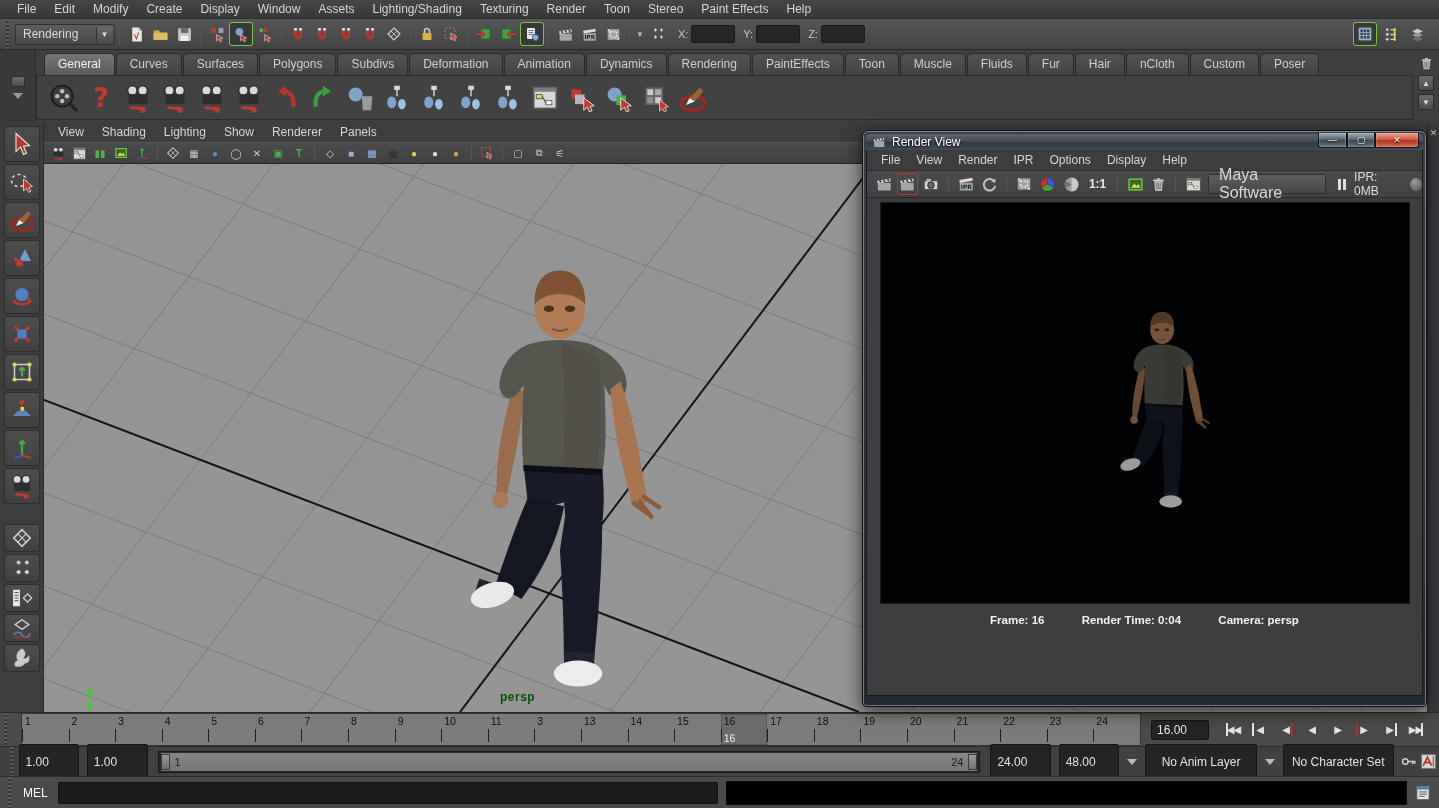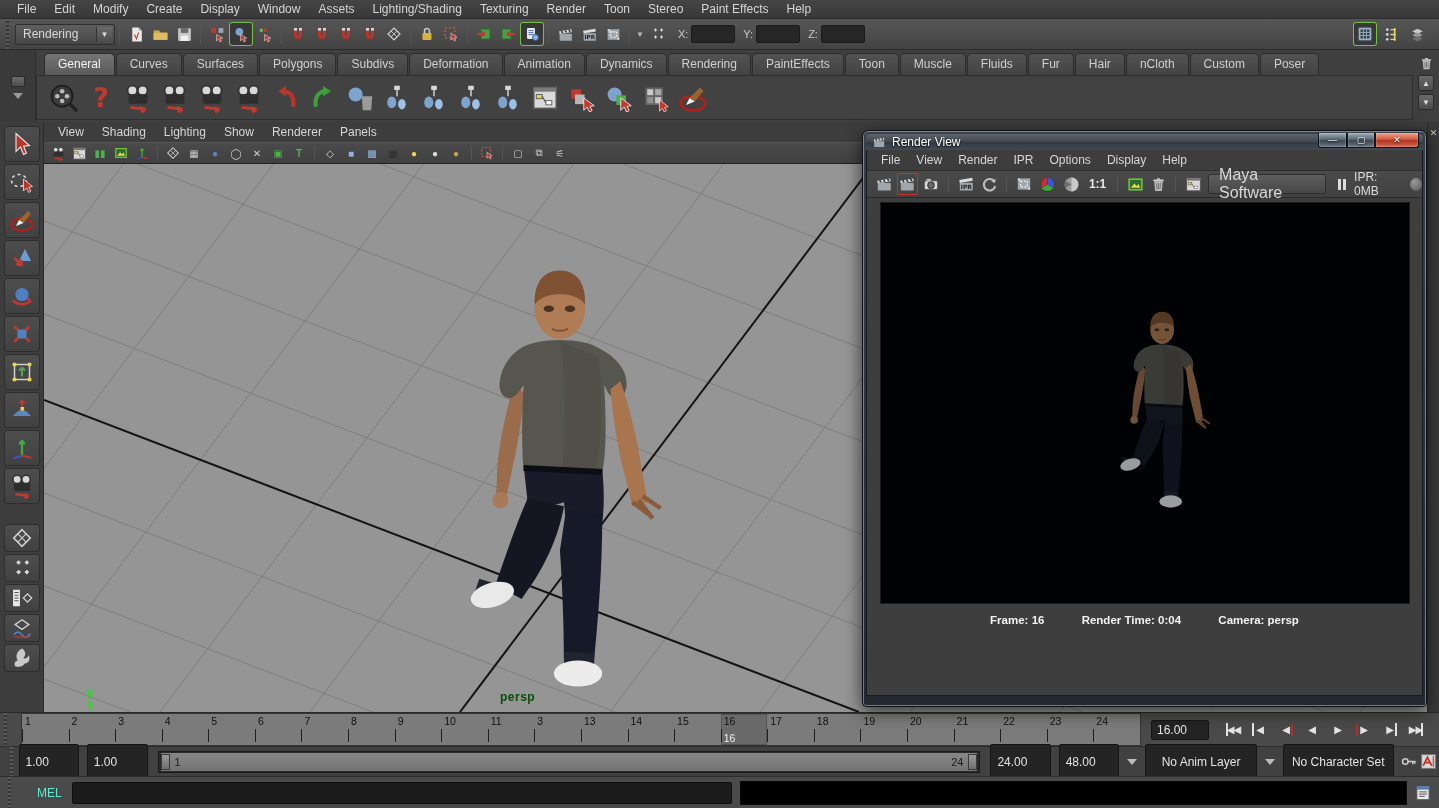--- a/index.html
+++ b/index.html
@@ -106,21 +106,21 @@
   #range-row{top:746px;height:30px;background:#414141;display:flex;align-items:center;border-top:1px solid #2d2d2d;padding-left:8px}
   .rfield{height:36px;background:#242424;border:1px solid #151515;border-radius:2px;color:#e3e3e3;padding:0 6px;font-size:12px;display:flex;align-items:center}
   #range-track{width:880px;height:22px;background:#2a2a2a;border:1px solid #1a1a1a;margin:0 10px;position:relative}
   #range-bar{position:absolute;left:2px;right:2px;top:1px;bottom:1px;background:linear-gradient(#868686,#747474);display:flex;align-items:center;justify-content:space-between;color:#1c1c1c;font-size:11px;padding:0 14px;cursor:pointer}
   .range-handle{position:absolute;top:2px;bottom:2px;width:9px;background:linear-gradient(#9a9a9a,#6f6f6f);border:1px solid #3a3a3a}
   .dd-arrow{width:0;height:0;border-left:5px solid transparent;border-right:5px solid transparent;border-top:6px solid #bbb;margin:0 8px;cursor:pointer}
   .wfield{width:118px;justify-content:center;cursor:pointer}
 
   
   #command-row{top:776px;height:32px;background:#4a4a4a;display:flex;align-items:center;border-top:1px solid #2c2c2c;padding-left:6px}
-  #mel-label{color:#5eead4;font-size:12px;margin:0 10px 0 20px}
+  #mel-label{color:#ffffff;font-size:12px;margin:0 10px 0 6px}
   #mel-input{width:660px;height:22px;background:#1c1c1c;border:1px solid #0f0f0f;border-radius:2px;color:#ddd;padding:0 6px;font-family:"DejaVu Sans Mono",monospace;font-size:11px}
   #cmd-results{flex:1;height:24px;background:#000;border:1px solid #0a0a0a;margin:0 4px 0 8px;color:#bbb;font-family:"DejaVu Sans Mono",monospace;font-size:11px;padding:4px 6px}
 </style>
 </head>
 <body>
 
 <svg width="0" height="0" style="position:absolute" aria-hidden="true">
   <defs>
     <symbol id="sym-cursor" viewBox="0 0 16 16">
         <path d="M4,1 L4,13 L7,10 L9,15 L11,14 L9,9.5 L13,9 Z" fill="#b8352c" stroke="#eee" stroke-width=".7"></path>

